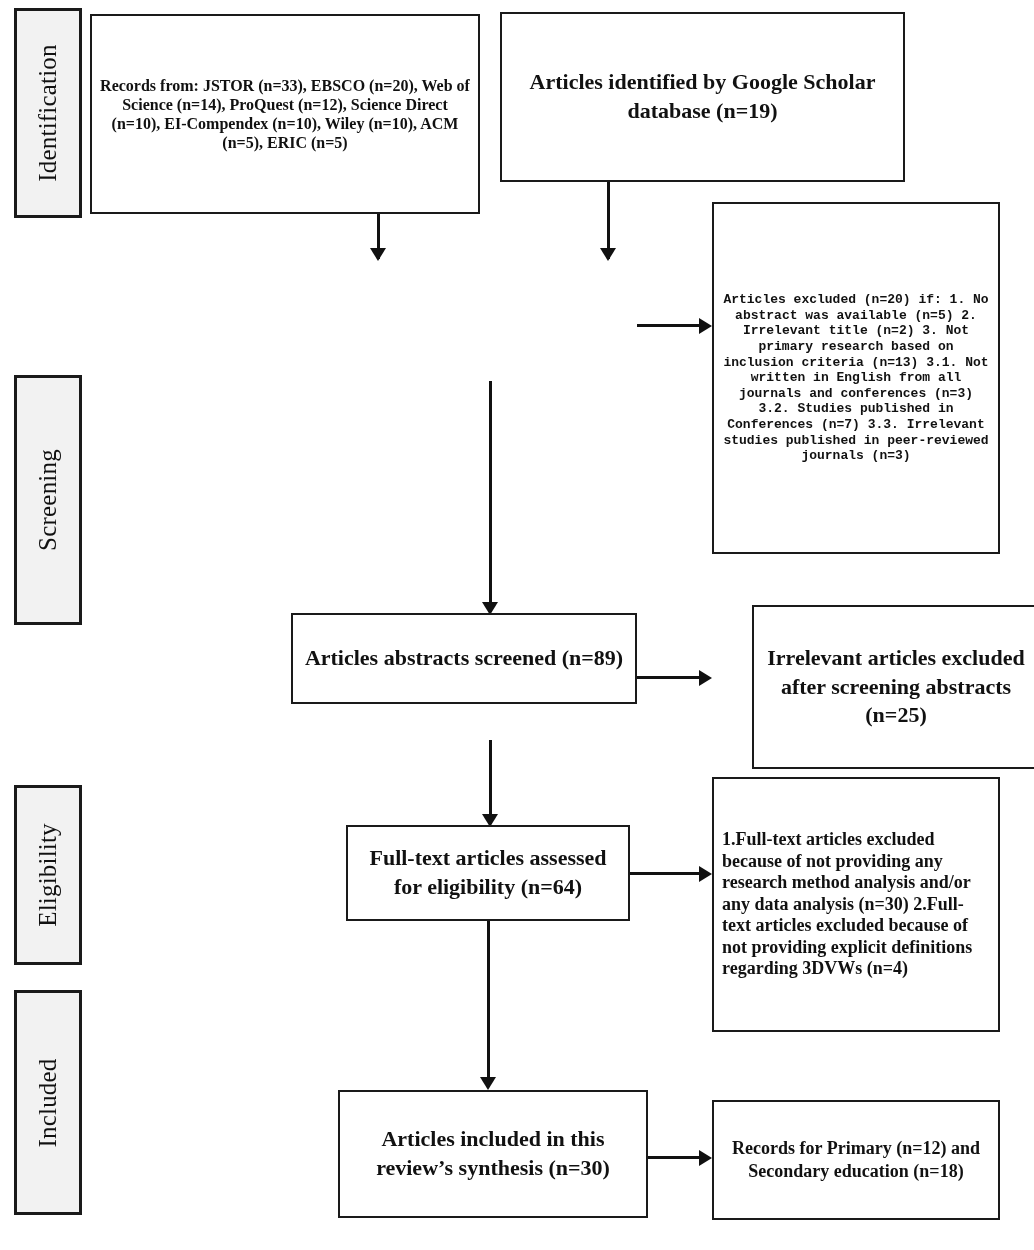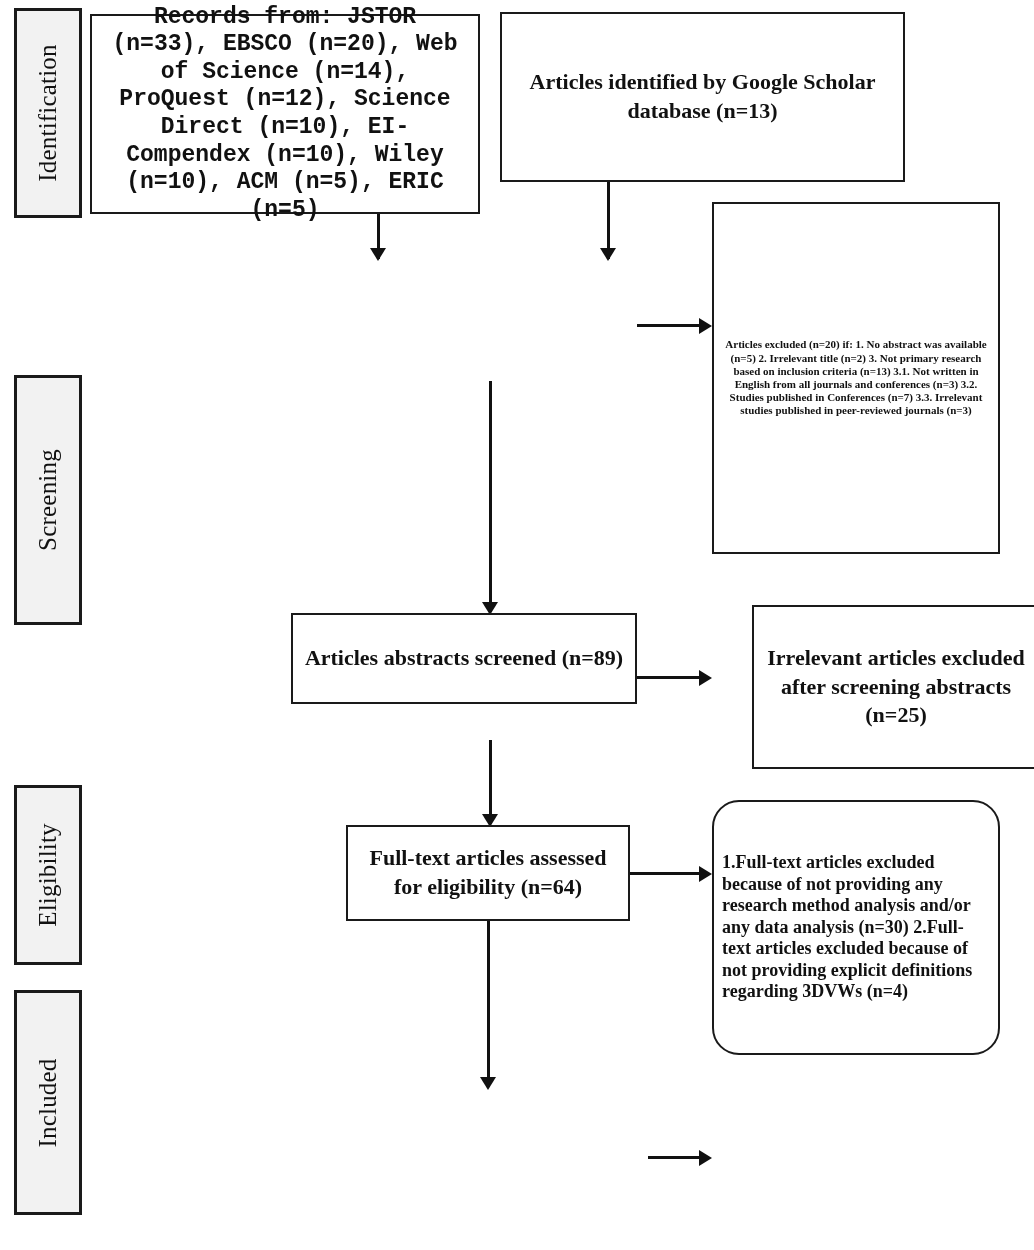--- a/index.html
+++ b/index.html
@@ -53,23 +53,23 @@
     color: #111111;
     line-height: 1.30;
   }
   .flow-box.bold .box-text {
     font-weight: bold;
   }
   .flow-box.left-align .box-text {
     text-align: left;
   }
   .fs-22 { font-size: 22px; }
-  .fs-21 { font-size: 23px; font-family: Liberation Mono, monospace; }
+  .fs-21 { font-size: 16px; }
   .fs-18 { font-size: 18px; }
-  .fs-17 { font-size: 11px; }
+  .fs-17 { font-size: 13px; font-family: Liberation Mono, monospace; }
   .lh-tight .box-text { line-height: 1.20; }
 
   
   .conn {
     position: absolute;
     background: #111111;
   }
   .conn-v { width: 3px; }
   .conn-h { height: 3px; }
 
@@ -108,21 +108,21 @@
 
   <div class="stage-bar" style="left:14px; top:990px; width:68px; height:225px;">
     <span class="stage-text">Included</span>
   </div>
 
   <div class="flow-box bold fs-21 lh-tight" style="left:90px; top:14px; width:390px; height:200px;">
     <span class="box-text">Records from: JSTOR (n=33), EBSCO (n=20), Web of Science (n=14), ProQuest (n=12), Science Direct (n=10), EI-Compendex (n=10), Wiley (n=10), ACM (n=5), ERIC (n=5)</span>
   </div>
 
   <div class="flow-box bold fs-22" style="left:500px; top:12px; width:405px; height:170px;">
-    <span class="box-text">Articles identified by Google Scholar database (n=13)</span>
+    <span class="box-text">Articles identified by Google Scholar database (n=19)</span>
   </div>
 
   <div class="conn conn-v" style="left:377px; top:214px; height:45px;"></div>
   <div class="arrowhead arrow-down" style="left:370px; top:248px;"></div>
 
   <div class="conn conn-v" style="left:607px; top:182px; height:77px;"></div>
   <div class="arrowhead arrow-down" style="left:600px; top:248px;"></div>
 
 
   <div class="flow-box bold fs-17 lh-tight" style="left:712px; top:202px; width:288px; height:352px;">
@@ -146,28 +146,34 @@
   <div class="conn conn-h" style="left:637px; top:676px; width:64px;"></div>
   <div class="arrowhead arrow-right" style="left:699px; top:670px;"></div>
 
   <div class="conn conn-v" style="left:489px; top:740px; height:84px;"></div>
   <div class="arrowhead arrow-down" style="left:482px; top:814px;"></div>
 
   <div class="flow-box bold fs-22" style="left:346px; top:825px; width:284px; height:96px;align-items:center;">
     <span class="box-text">Full-text articles assessed for eligibility (n=64)</span>
   </div>
 
-  <div class="flow-box bold fs-18 left-align lh-tight" style="left:712px; top:800px; width:288px; height:255px;border-radius:27px;">
+  <div class="flow-box bold fs-18 left-align lh-tight" style="left:712px; top:777px; width:288px; height:255px;">
     <span class="box-text">1.Full-text articles excluded because of not providing any research method analysis and/or any data analysis (n=30) 2.Full-text articles excluded because of not providing explicit definitions regarding 3DVWs (n=4)</span>
   </div>
 
   <div class="conn conn-h" style="left:630px; top:872px; width:71px;"></div>
   <div class="arrowhead arrow-right" style="left:699px; top:866px;"></div>
 
   <div class="conn conn-v" style="left:487px; top:921px; height:166px;"></div>
   <div class="arrowhead arrow-down" style="left:480px; top:1077px;"></div>
 
+  <div class="flow-box bold fs-22" style="left:338px; top:1090px; width:310px; height:128px;">
+    <span class="box-text">Articles included in this review’s synthesis (n=30)</span>
+  </div>
 
+  <div class="flow-box bold fs-18" style="left:712px; top:1100px; width:288px; height:120px;">
+    <span class="box-text">Records for Primary (n=12) and Secondary education (n=18)</span>
+  </div>
 
   <div class="conn conn-h" style="left:648px; top:1156px; width:53px;"></div>
   <div class="arrowhead arrow-right" style="left:699px; top:1150px;"></div>
 
 </div>
 
 </body></html>

